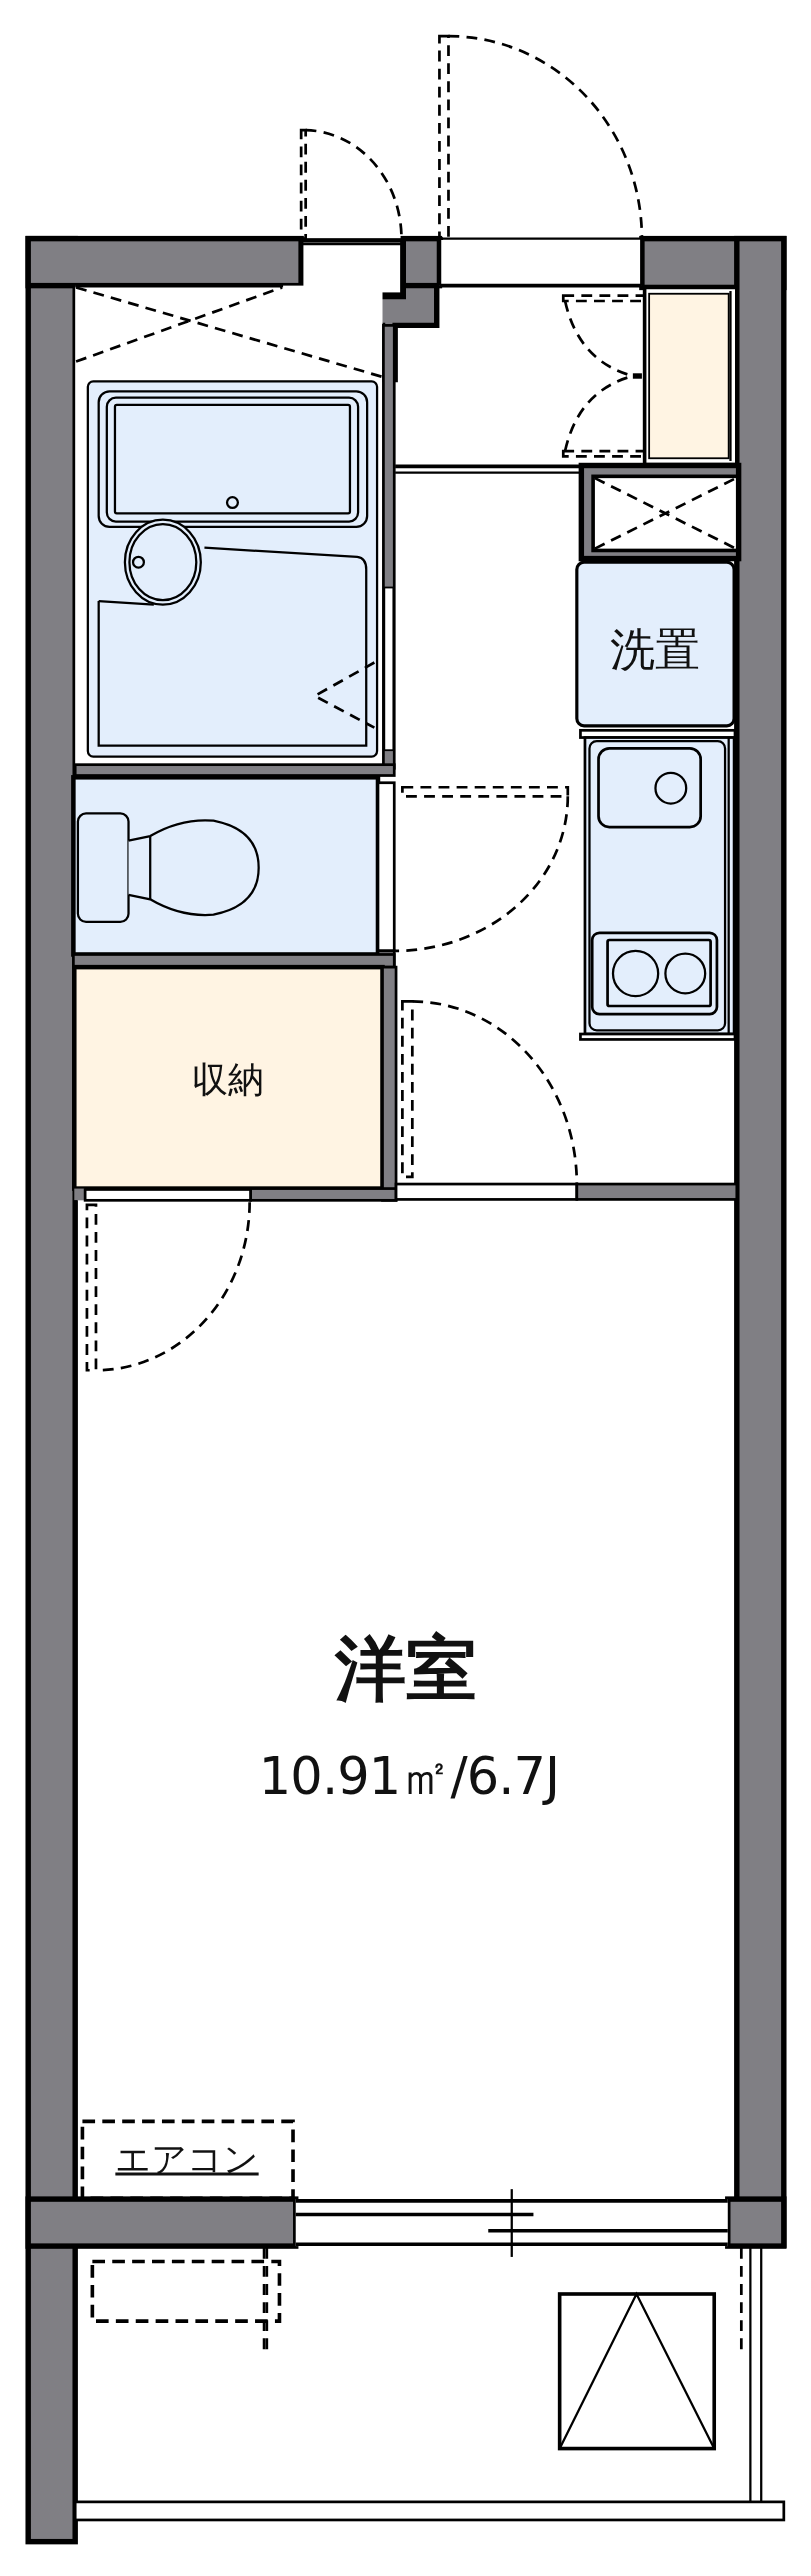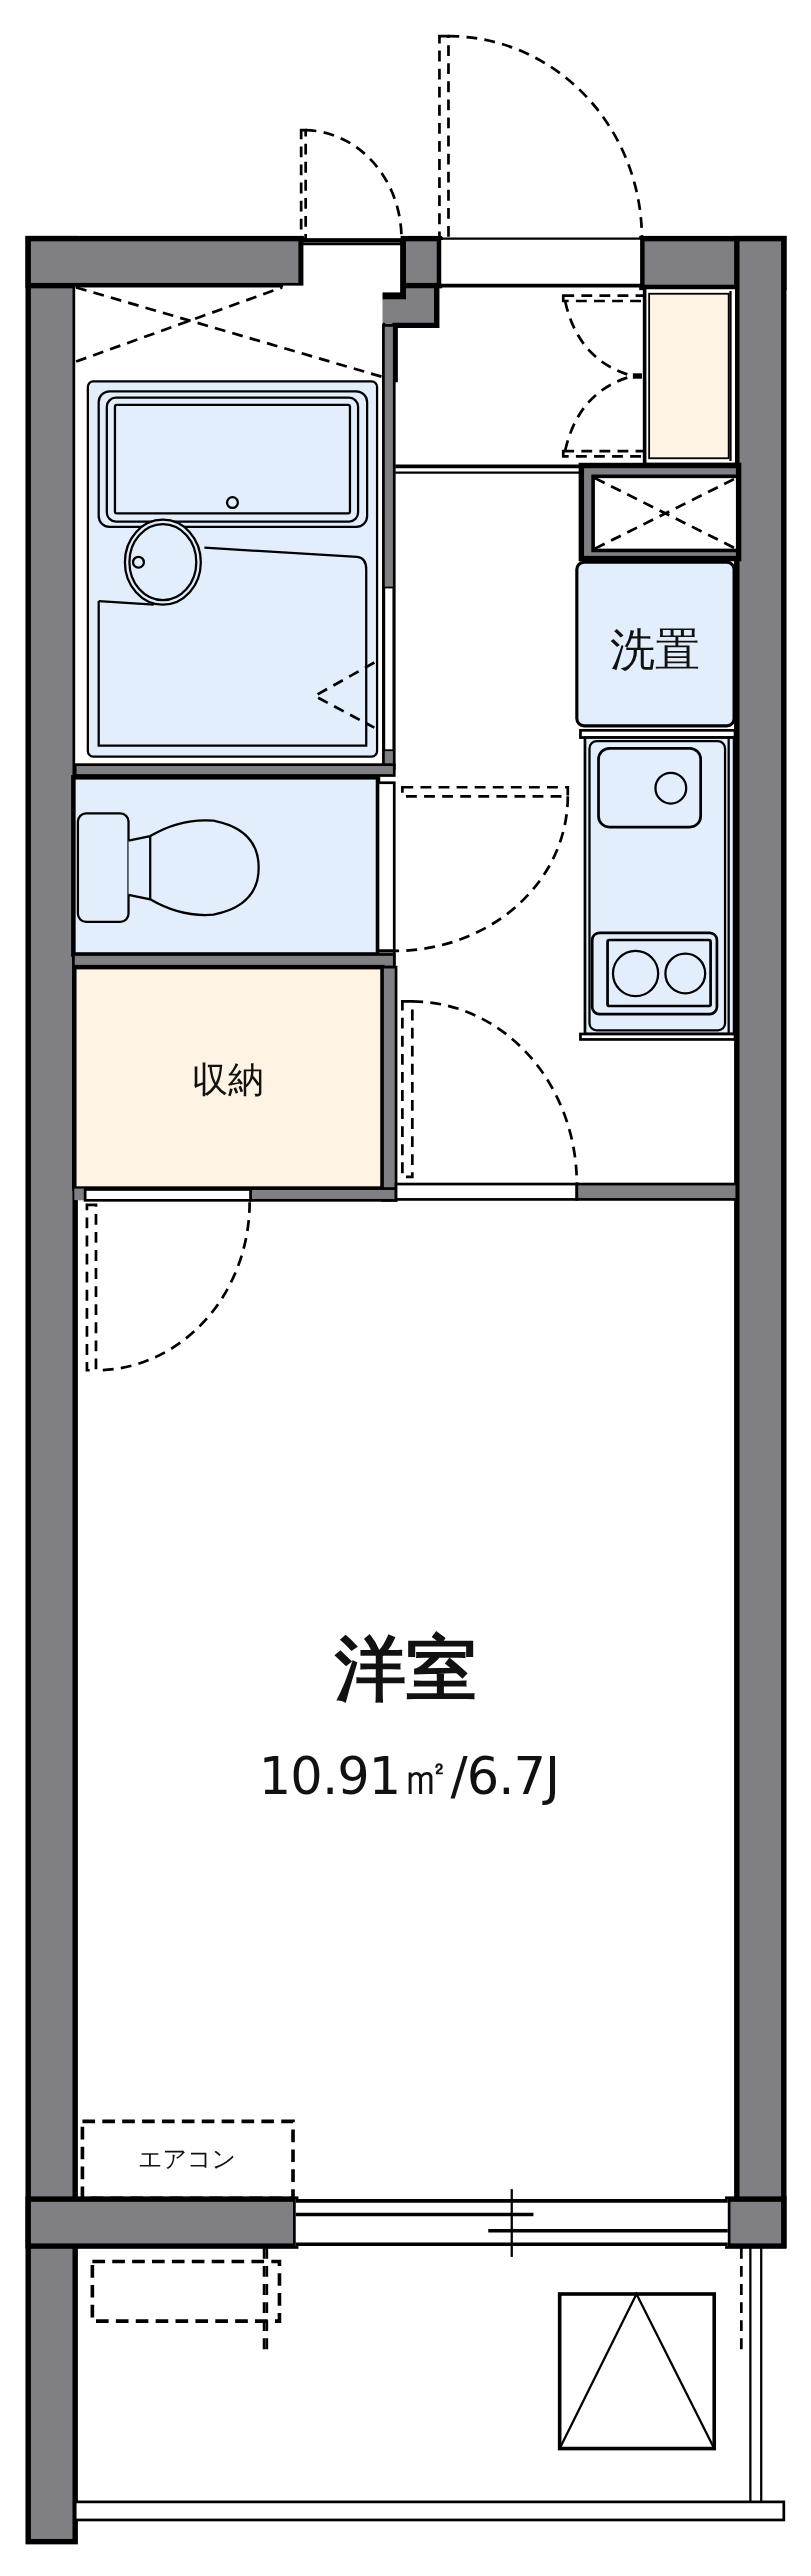--- a/index.html
+++ b/index.html
@@ -187,14 +187,14 @@
 </svg>
 
 <span class="lbl" style="left:655px; top:620px; font-size:45px;margin-top:29px;">洗置</span>
 
 <span class="lbl" style="left:228px; top:1080px; font-size:36px;">収納</span>
 
 <span class="lbl" style="left:406px; top:1668px; font-size:71px;font-weight:bold;">洋室</span>
 
 <span class="lbl" style="left:409px; top:1741px; font-size:51px; letter-spacing:-0.9px;margin-top:35px;">10.91㎡/6.7J</span>
 
-<span class="lbl" style="left:187px; top:2159px; font-size:24px;">エアコン</span>
+<span class="lbl" style="left:187px; top:2159px; font-size:35px;text-decoration:underline;">エアコン</span>
 
 
 </body></html>

